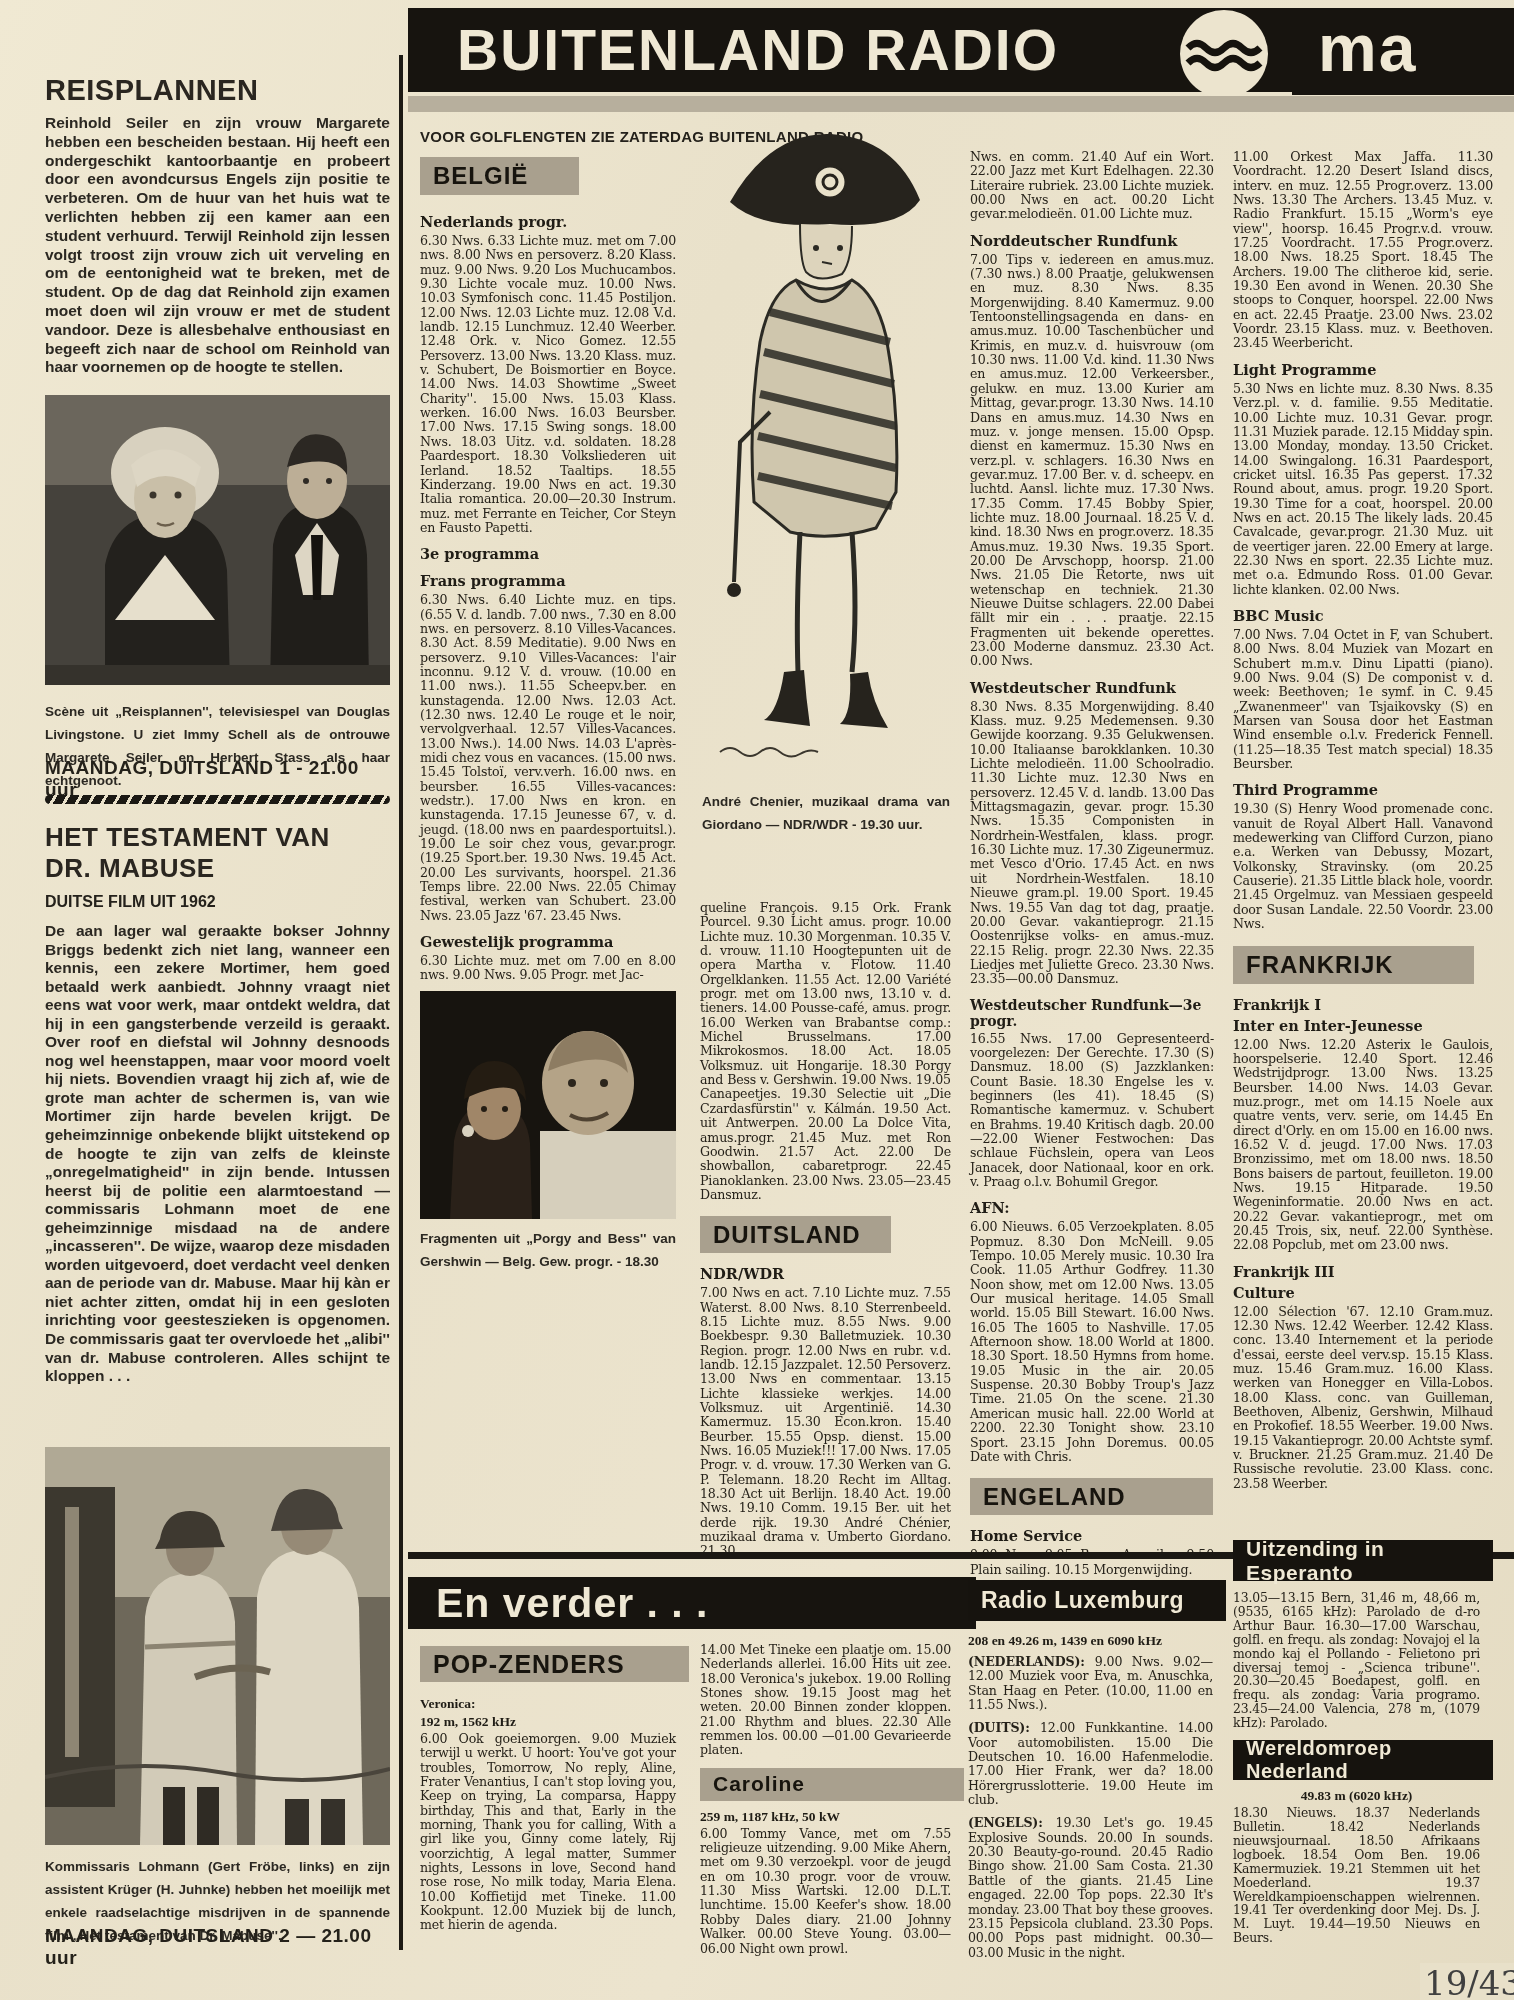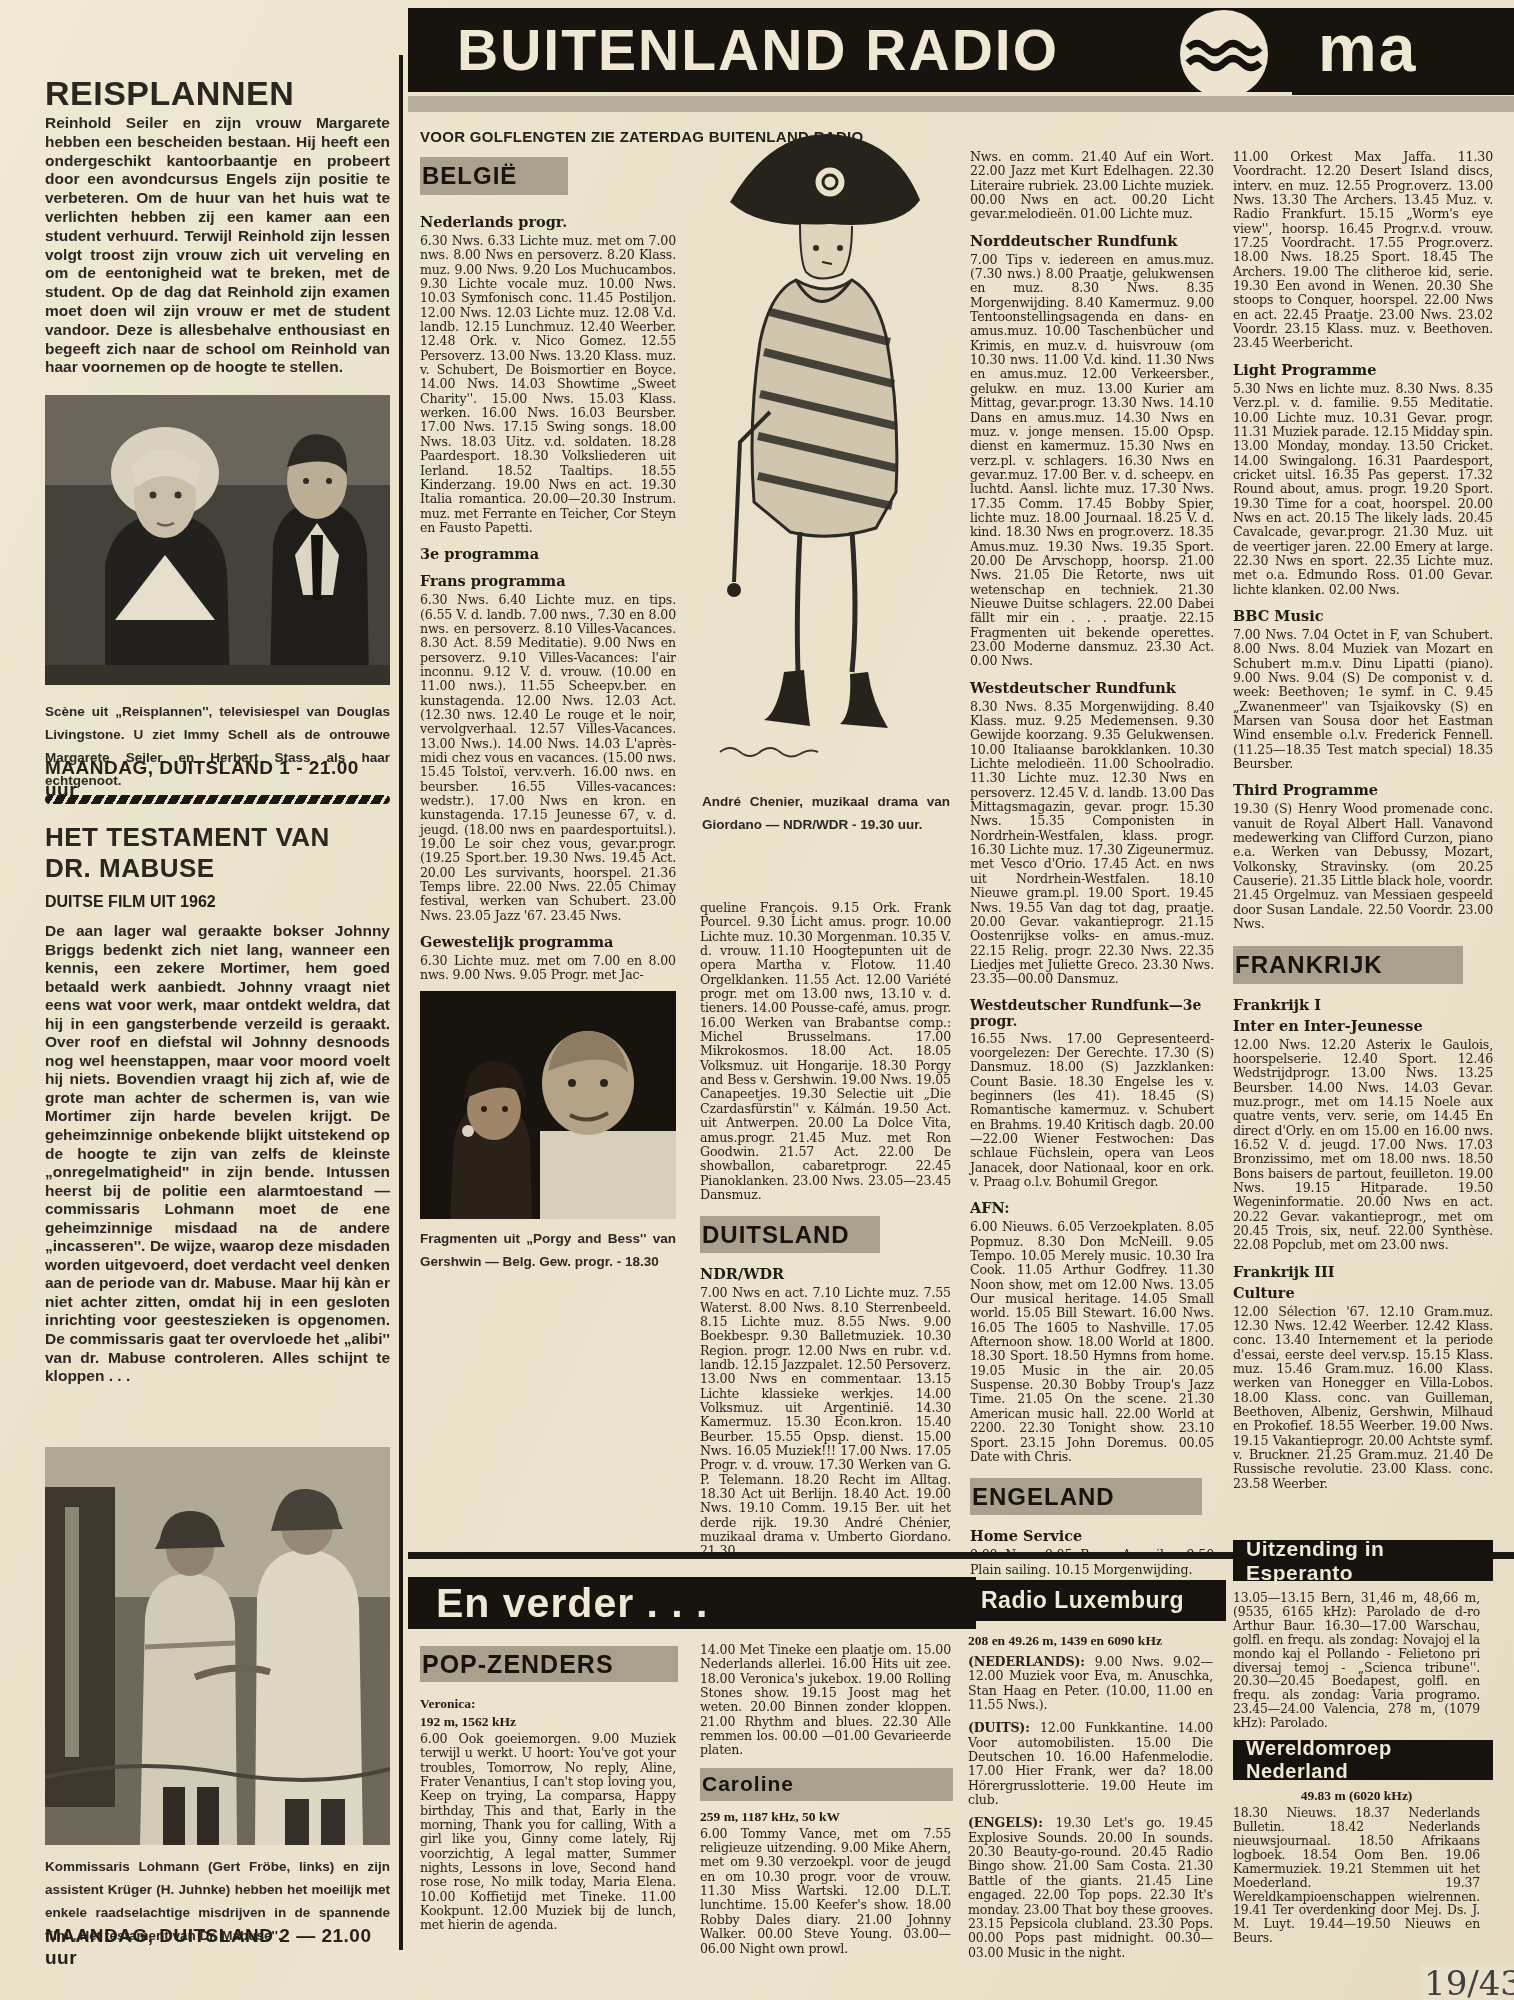--- a/index.html
+++ b/index.html
@@ -3,33 +3,33 @@
 <meta charset="utf-8">
 <style>
   html,body{margin:0;padding:0;}
   .page{position:relative;width:1514px;height:2000px;overflow:hidden;
         background:linear-gradient(115deg,#f0e9d3 0%,#e9e1ca 35%,#ece4ce 65%,#e4dbc2 100%);
         font-family:"Liberation Sans",sans-serif;color:#24211b;}
   .abs{position:absolute;}
   
   .blackbar{background:#17140f;color:#efe8d4;}
   .l-head{font-weight:800;font-size:28px;letter-spacing:1.5px;line-height:42px;padding-left:16px;}
-  .l-title{font-weight:800;font-size:34px;letter-spacing:.5px;color:#2a2620;}
+  .l-title{font-weight:800;font-size:29px;letter-spacing:.5px;color:#2a2620;}
   .abody{font-weight:700;font-size:15.5px;line-height:18.8px;text-align:justify;color:#2b2822;}
   .cap{font-weight:700;font-size:13.5px;line-height:23px;text-align:justify;color:#2b2822;}
   .mfoot{font-weight:800;font-size:19px;letter-spacing:.5px;color:#24211a;}
   .rope{height:9px;border-radius:5px;background:repeating-linear-gradient(120deg,#1b1914 0 8px,#e9e1ca 8px 11px);}
   .vrule{width:4px;background:#1d1a14;}
   
   .m-title{font-weight:800;font-size:57px;letter-spacing:2px;line-height:84px;padding-left:49px;}
   .m-ma{font-weight:800;font-size:66px;letter-spacing:2px;line-height:80px;padding-left:26px;}
   .graystrip{background:#b7af9d;}
   .note{font-weight:800;font-size:15px;letter-spacing:.3px;}
   .ghead{background:#a9a08e;color:#17140e;font-weight:800;font-size:24px;letter-spacing:1px;
-         display:flex;align-items:center;padding-left:2px;}
+         display:flex;align-items:center;padding-left:13px;}
   .col{position:absolute;}
   .shead{font-family:"DejaVu Serif","Liberation Serif",serif;font-weight:700;font-size:14.5px;
          line-height:17px;margin:10px 0 4px;color:#201d16;}
   .shead2{font-family:"DejaVu Serif","Liberation Serif",serif;font-weight:700;font-size:14px;
          line-height:16px;margin:6px 0 3px;color:#201d16;}
   .listing{font-family:"DejaVu Serif","Liberation Serif",serif;font-size:12.6px;line-height:14.35px;
            text-align:justify;color:#26221a;letter-spacing:-.15px;margin:0;}
   .freq{font-family:Liberation Serif, serif;font-weight:700;font-size:13.5px;
         line-height:16px;color:#201d16;margin:8px 0 2px;}
   .lead{font-weight:700;}

